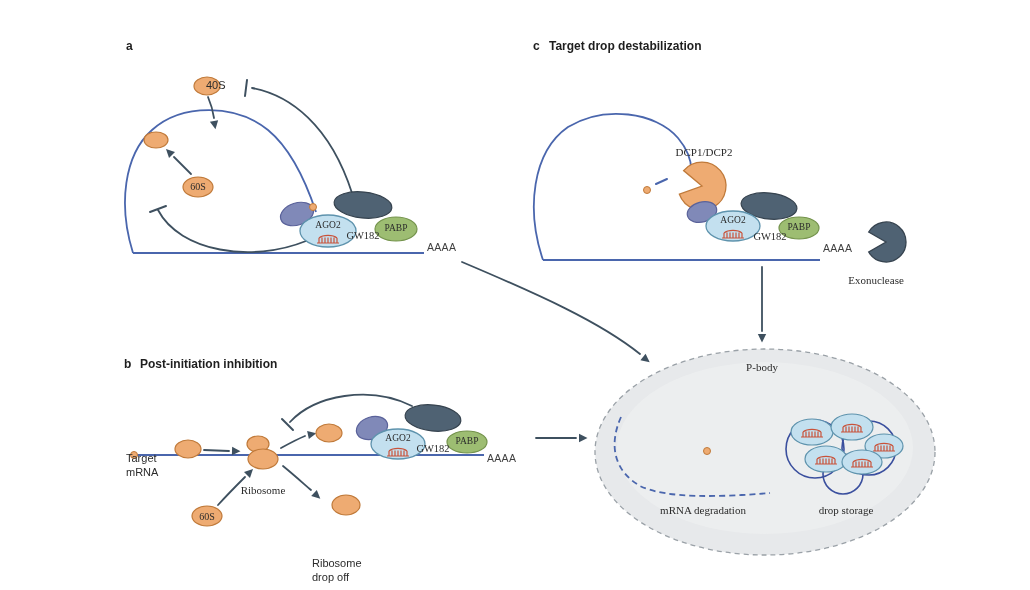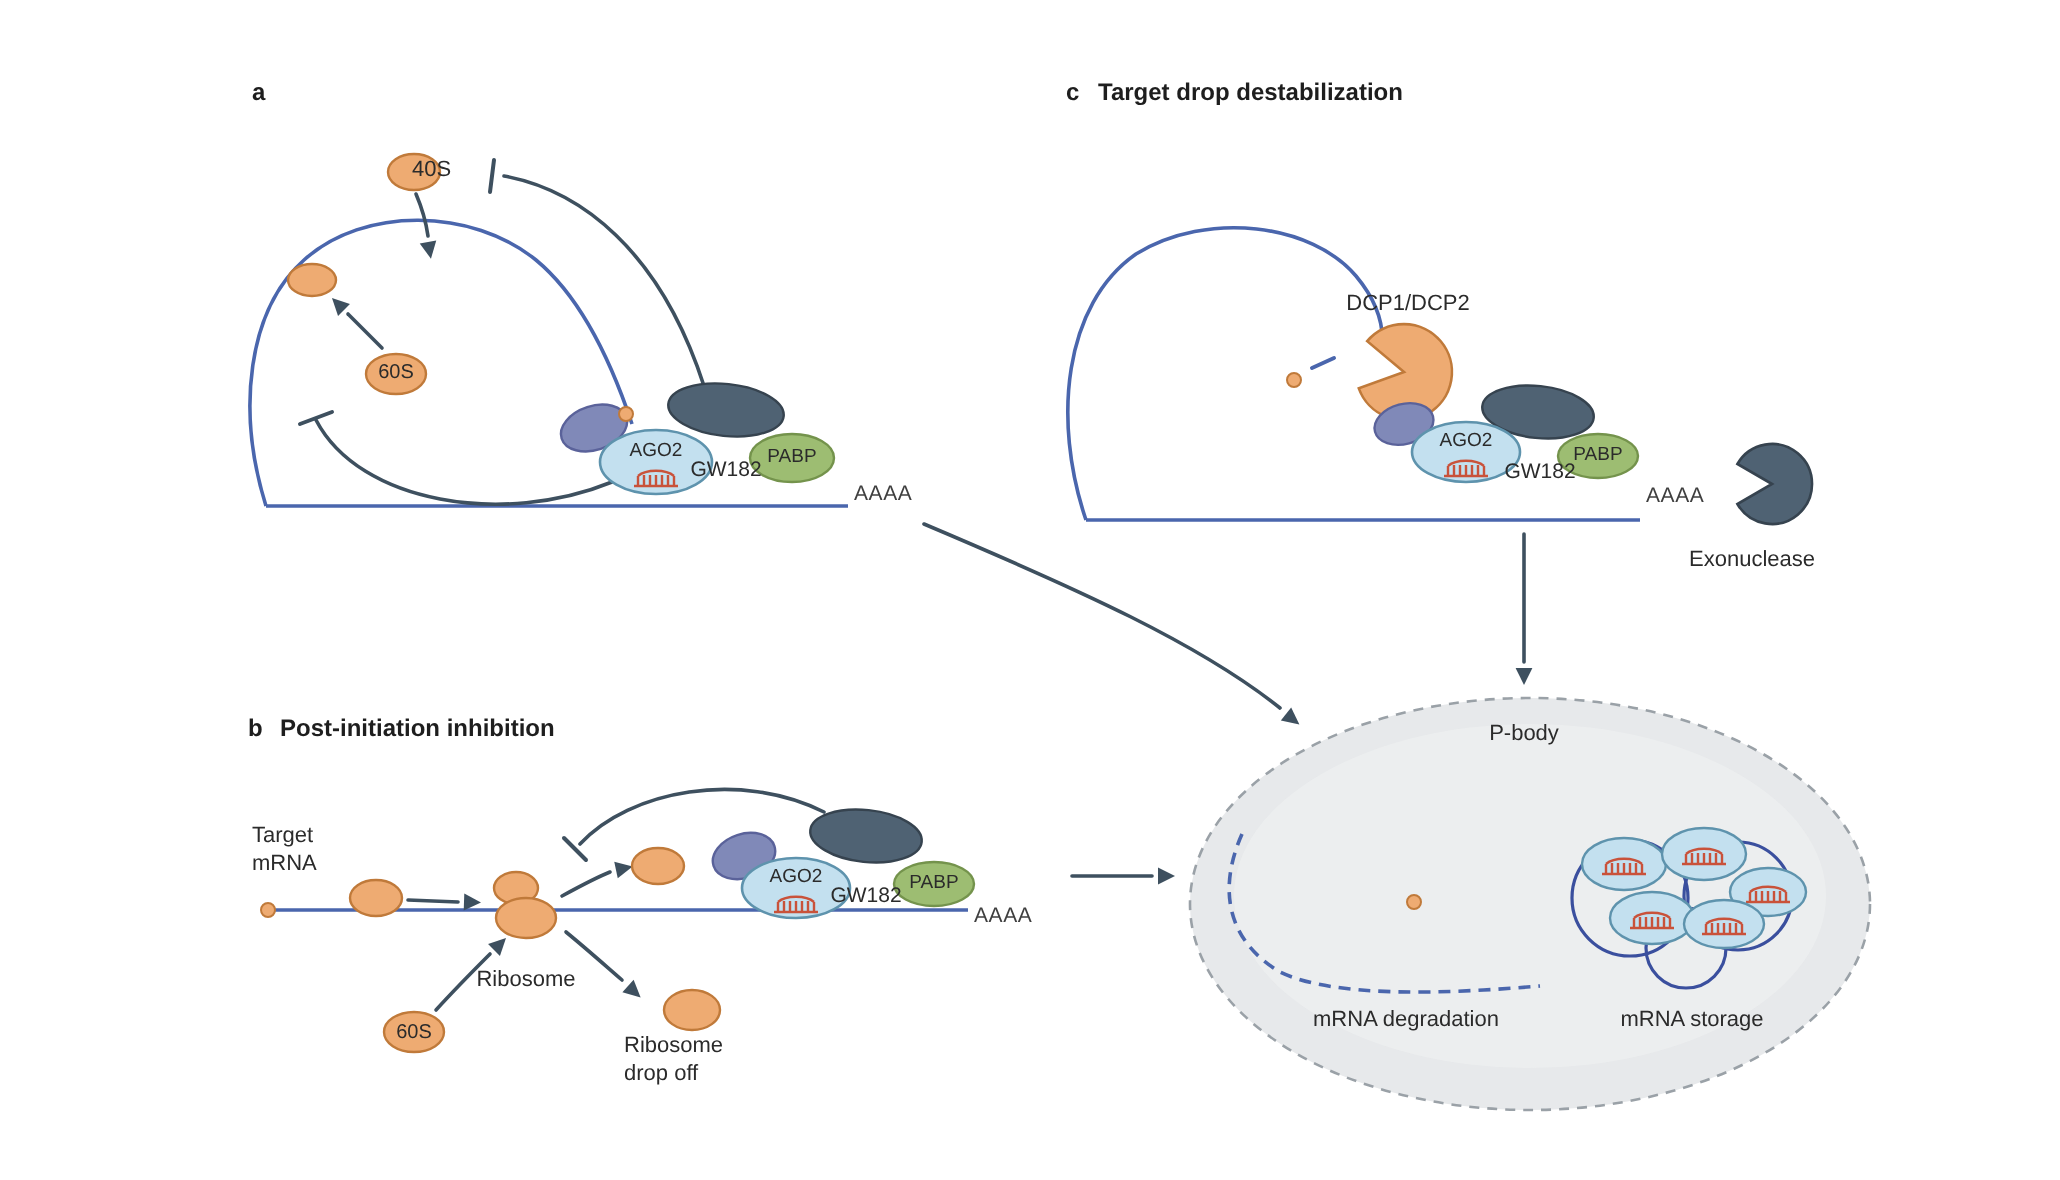--- a/index.html
+++ b/index.html
@@ -1,26 +1,26 @@
 <!DOCTYPE html>
 <html><head>
 <meta charset="utf-8">
 <style>
   html,body{margin:0;padding:0;background:#ffffff;}
   .stage{position:relative;width:1030px;height:590px;background:#ffffff;
          font-family:"Liberation Sans",sans-serif;overflow:hidden;}
   .stage svg{position:absolute;left:0;top:0;}
   .lbl{position:absolute;font-size:11px;color:#2b2b2b;white-space:nowrap;line-height:1.25;}
-  .ctr{transform:translateX(-50%);text-align:center;}
+  .ctr{transform:translateX(-50%);text-align:center;font-family:Liberation Serif, serif;}
   .bold{font-weight:700;font-size:12px;color:#1e1e1e;}
   .s2{font-size:10.5px;margin-top:46px;}
   .small{font-size:10px;}
   .tiny{font-size:9.5px;}
   .aaaa{font-size:10.5px;color:#3f3f3f;letter-spacing:.3px;}
-  .wrap{white-space:normal;}
+  .wrap{white-space:normal;margin-top:40px;}
 </style>
 </head>
 <body>
 
 <div class="stage">
 
 <svg width="1030" height="590" viewBox="0 0 1030 590">
   <defs>
     <g id="hairpin">
       <path d="M-11,3 H11 M-9,3 V-2 M-6,3 V-2.5 M-3,3 V-2.5 M0,3 V-2.5 M3,3 V-2.5 M6,3 V-2.5 M9,3 V-2 M-9,-2 C-5,-5.5 5,-5.5 9,-2" fill="none" stroke="#c9523a" stroke-width="1.2"></path>
@@ -166,15 +166,15 @@
 <div class="lbl ctr" style="left:263px;top:484px">Ribosome</div>
 <div class="lbl small ctr" style="left:207px;top:511px">60S</div>
 <div class="lbl wrap" style="left:312px;top:517px;width:72px">Ribosome drop off</div>
 <div class="lbl s2 ctr" style="left:433px;top:396px">GW182</div>
 <div class="lbl tiny ctr" style="left:398px;top:433px">AGO2</div>
 <div class="lbl tiny ctr" style="left:467px;top:436px">PABP</div>
 <div class="lbl aaaa" style="left:487px;top:452px">AAAA</div>
 
 <div class="lbl ctr" style="left:762px;top:361px">P-body</div>
 <div class="lbl ctr" style="left:703px;top:504px">mRNA degradation</div>
-<div class="lbl ctr" style="left:846px;top:504px">mRNA storage</div>
+<div class="lbl ctr" style="left:846px;top:504px">drop storage</div>
 
 </div>
 
 </body></html>

